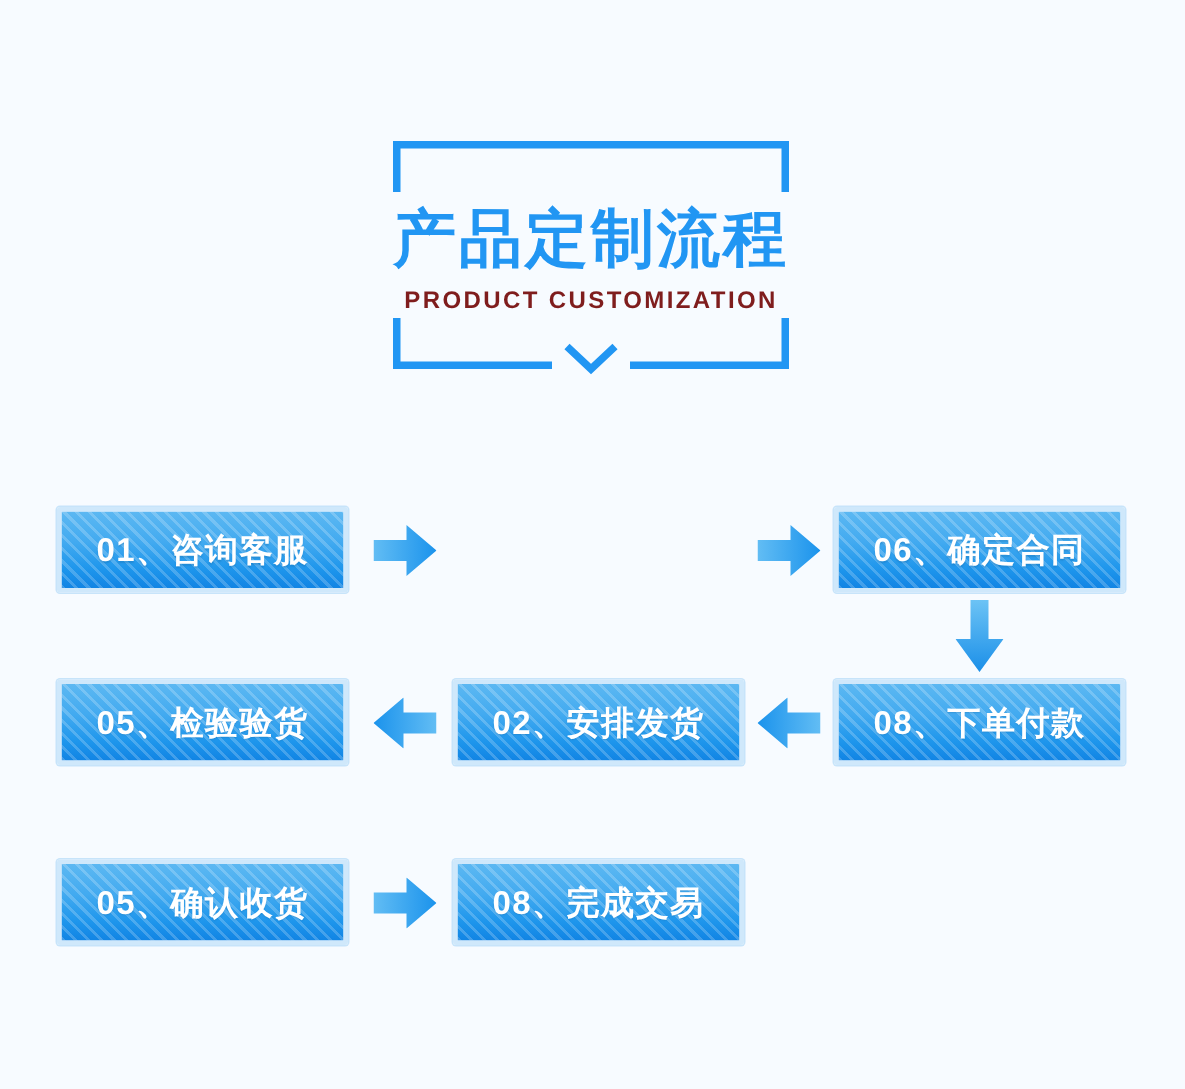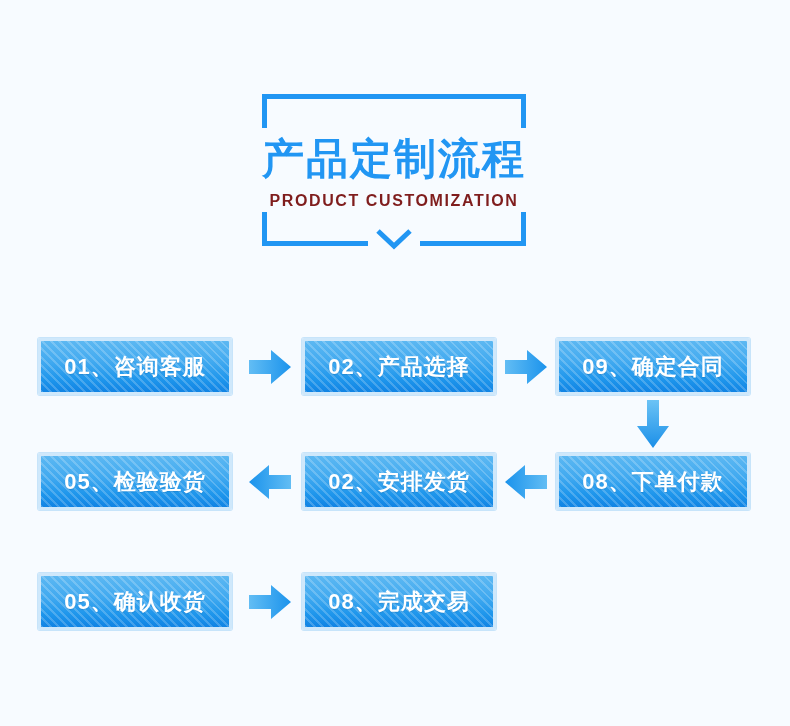--- a/index.html
+++ b/index.html
@@ -136,25 +136,22 @@
     <div class="title-en">PRODUCT CUSTOMIZATION</div>
 
     <svg class="chevron" viewBox="0 0 38 22">
       <polyline points="3,3 19,18 35,3" fill="none" stroke="#2196f3" stroke-width="5" stroke-linecap="butt" stroke-linejoin="miter"></polyline>
     </svg>
   </div>
 
   <div class="step-box r1 c1">
     <span class="step-label">01、咨询客服</span>
   </div>
-  <div class="step-box r1 c2">
-    <span class="step-label">02、产品选择</span>
-  </div>
   <div class="step-box r1 c3">
-    <span class="step-label">09、确定合同</span>
+    <span class="step-label">06、确定合同</span>
   </div>
 
   <svg class="arrow" style="left:249px; top:350px;" width="42" height="34" viewBox="0 0 42 34">
     <defs>
       <linearGradient id="gr1" x1="0" y1="0" x2="1" y2="0">
         <stop offset="0%" stop-color="#62bdf4"></stop>
         <stop offset="100%" stop-color="#1b93ec"></stop>
       </linearGradient>
     </defs>
     <polygon points="0,10 22,10 22,0 42,17 22,34 22,24 0,24" fill="url(#gr1)"></polygon>

